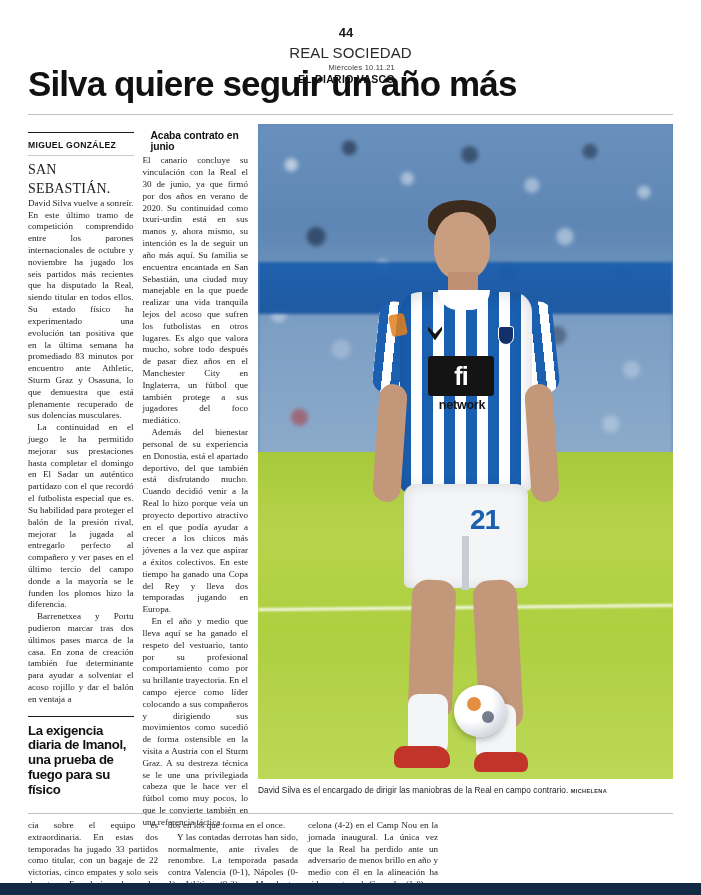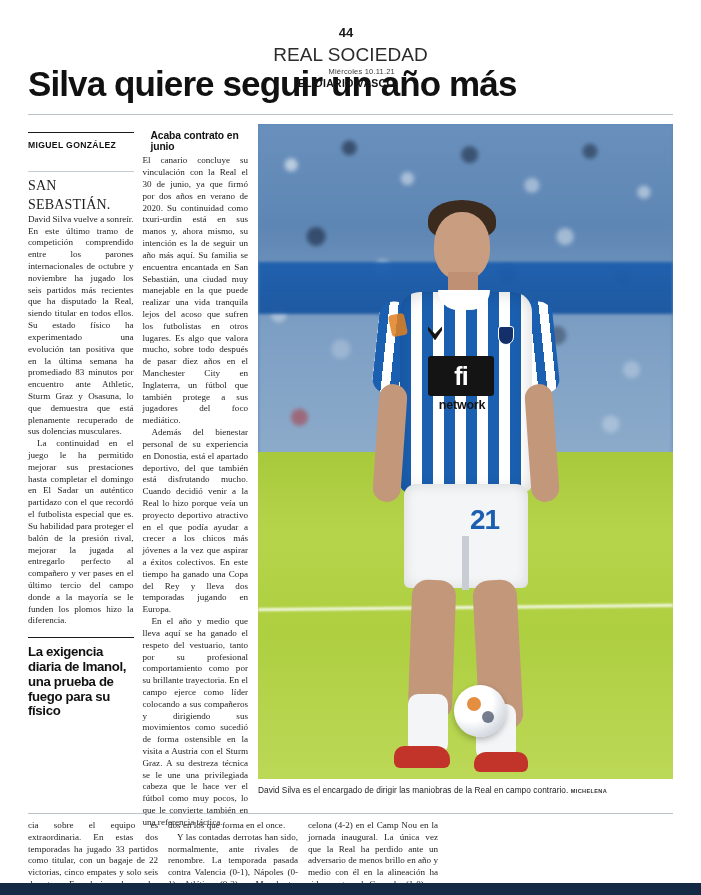--- a/index.html
+++ b/index.html
@@ -40,21 +40,21 @@
   }
   .section-name {
     font-size: 34px;
     font-weight: bold;
     letter-spacing: -0.5px;
     color: #8fa3b0;
     line-height: 0.88;
     padding: 0 9px;
   }
   .subsection {
-    font-size: 19px;
+    font-size: 15px;
     color: #2b2b2b;
     letter-spacing: 0.1px;
     padding: 0 9px 2px 9px;
     line-height: 1;
   }
   .masthead-spacer { flex: 1; }
   .masthead-right {
     text-align: right;
     padding-right: 8px;
     padding-bottom: 1px;
@@ -104,21 +104,21 @@
   }
   .lead-rule {
     border-top: 1px solid #1b1b1b;
     margin: 8px 0 7px 0;
   }
   .byline {
     font-size: 8.6px;
     font-weight: bold;
     letter-spacing: 0.35px;
     color: #111;
-    margin-bottom: 21px;
+    margin-bottom: 5px;
   }
   .byline-rule {
     border-top: 1px solid #c3ccd2;
     margin-bottom: 5px;
   }
   .body {
     font-family: "Liberation Serif", serif;
     font-size: 9.1px;
     line-height: 1.3;
     color: #1d1d1d;
@@ -419,20 +419,21 @@
 
   <div class="main">
 
     <div class="col">
       <div class="lead-rule"></div>
       <div class="byline">MIGUEL GONZÁLEZ</div>
       <div class="byline-rule"></div>
       <div class="body">
         <p class="first"><span class="dateline">SAN SEBASTIÁN.</span><span> David Silva vuelve a sonreír. En este último tramo de competición comprendido entre los parones internacionales de octubre y noviembre ha jugado los seis partidos más recientes que ha disputado la Real, siendo titular en todos ellos. Su estado físico ha experimentado una evolución tan positiva que en la última semana ha promediado 83 minutos por encuentro ante Athletic, Sturm Graz y Osasuna, lo que demuestra que está plenamente recuperado de sus dolencias musculares.</span></p>
         <p>La continuidad en el juego le ha permitido mejorar sus prestaciones hasta completar el domingo en El Sadar un auténtico partidazo con el que recordó el futbolista especial que es. Su habilidad para proteger el balón de la presión rival, mejorar la jugada al entregarlo perfecto al compañero y ver pases en el último tercio del campo donde a la mayoría se le funden los plomos hizo la diferencia.</p>
+        <p>Barrenetxea y Portu pudieron marcar tras dos últimos pases marca de la casa. En zona de creación también fue determinante para ayudar a solventar el acoso rojillo y dar el balón en ventaja a</p>
       </div>
 
       <div class="side-rule-top"></div>
       <div class="side-title">La exigencia diaria de Imanol, una prueba de fuego para su físico</div>
 
     </div>
 
     <div class="col-gap"></div>
 
     <div class="col">

